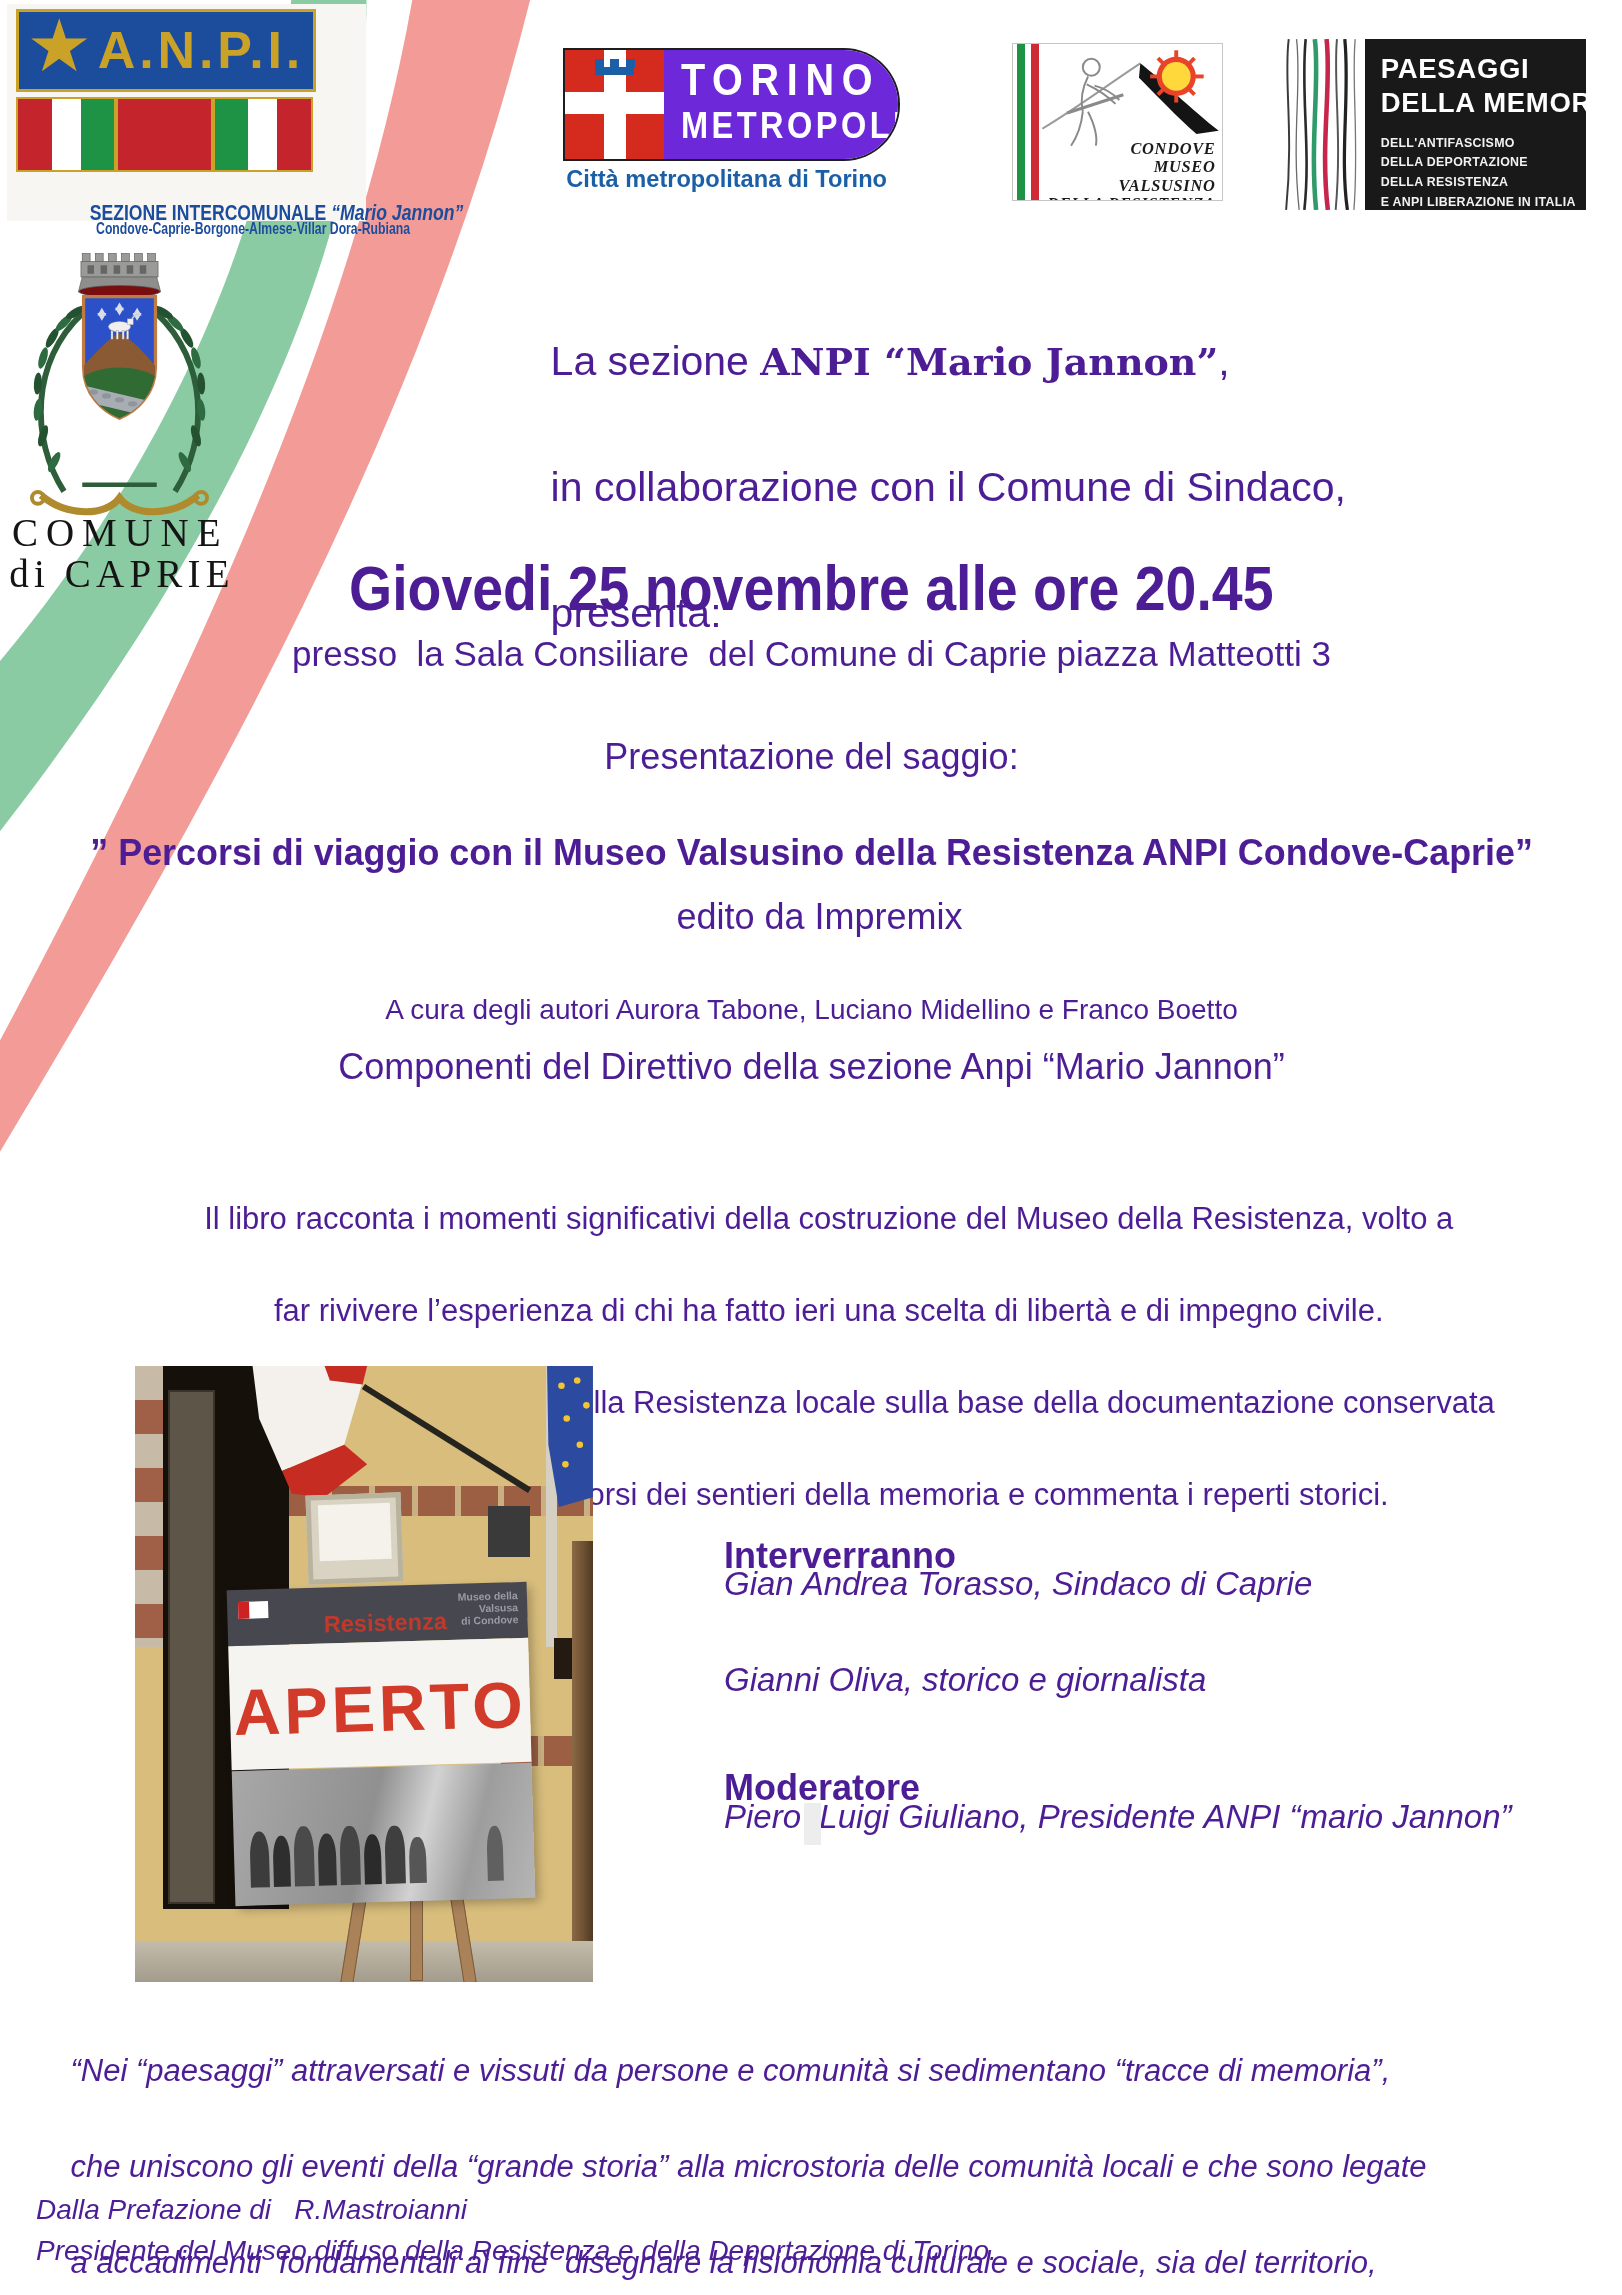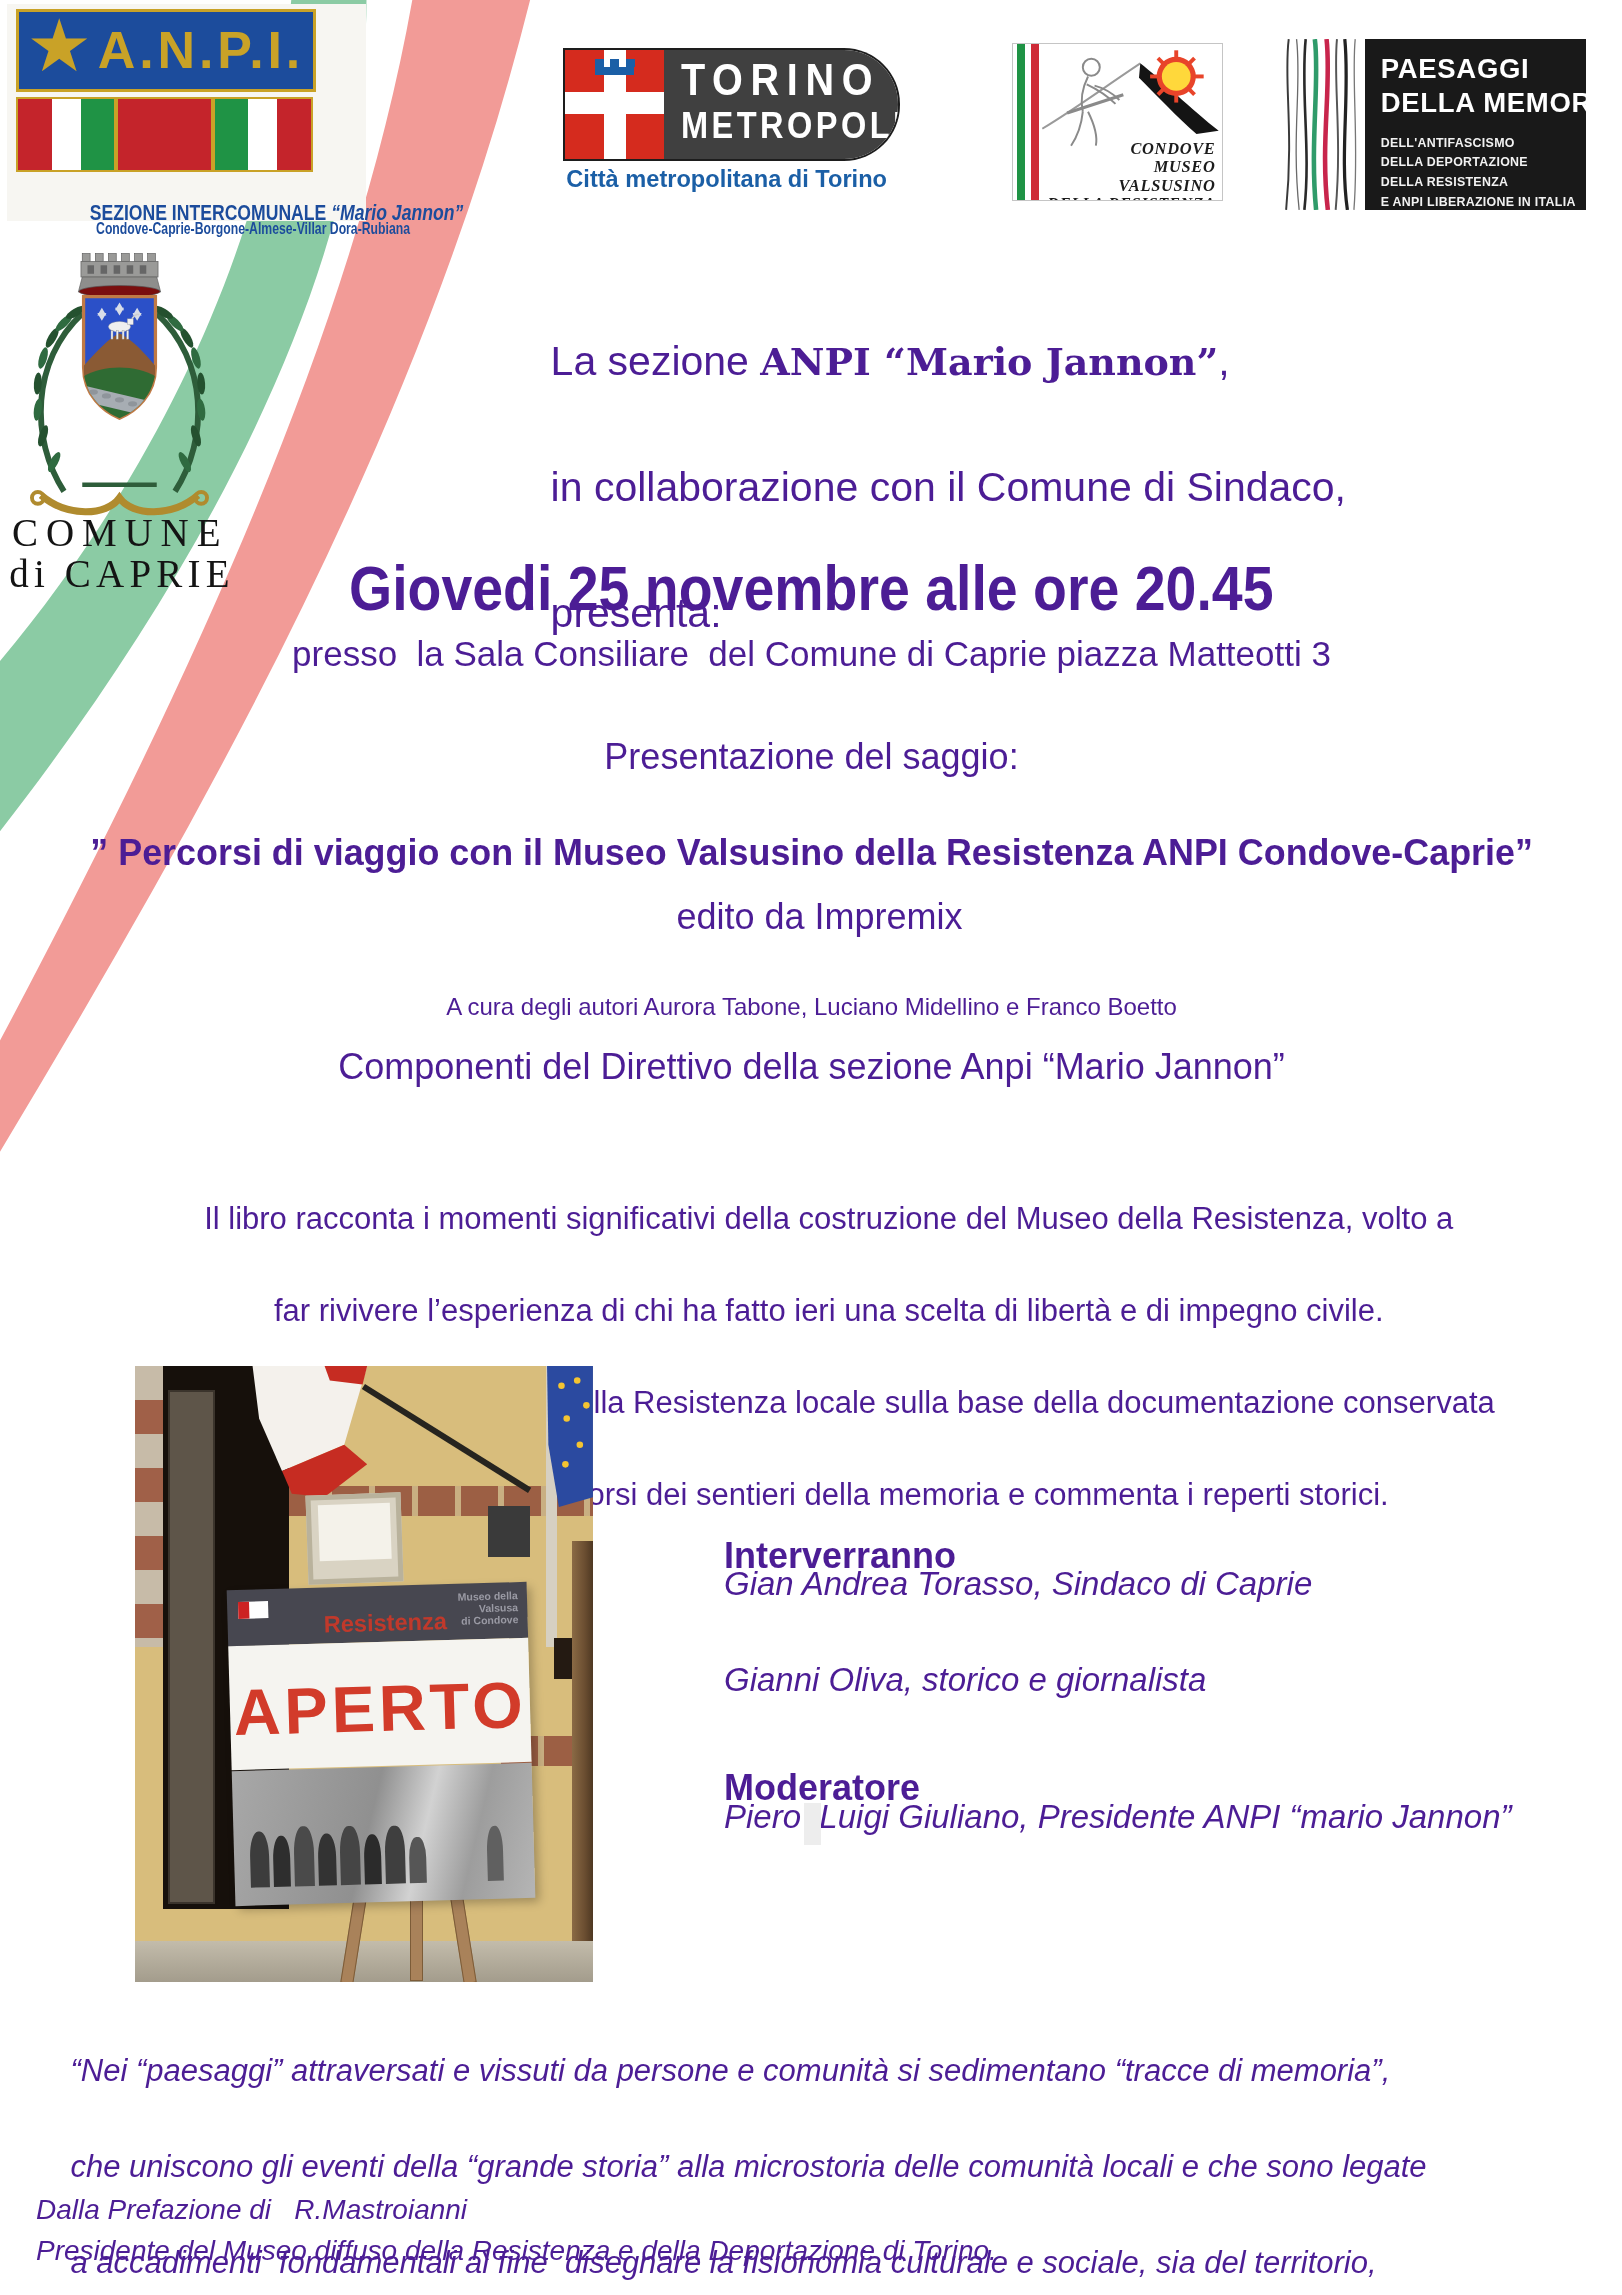--- a/index.html
+++ b/index.html
@@ -28,21 +28,21 @@
 
   
   .torino{left:565px;top:50px;width:347px;height:151px;}
   .t-pill{position:absolute;left:0;top:0;width:333px;height:109px;display:flex;
           border-radius:0 54px 54px 0;overflow:hidden;box-shadow:0 0 0 2px #1d1d1d;}
   .t-red{width:99px;height:100%;background:#D52B1E;position:relative;flex:none;}
   .t-cross-v{position:absolute;left:39px;top:0;width:22px;height:100%;background:#fff;}
   .t-cross-h{position:absolute;left:0;top:42px;width:100%;height:22px;background:#fff;}
   .t-crown{position:absolute;left:30px;top:17px;width:39px;height:7.9px;background:#1B5FA6;}
   .t-tooth{position:absolute;top:-7.9px;width:8.5px;height:7.9px;background:#1B5FA6;}
-  .t-blue{flex:1;background:#404040;position:relative;}
+  .t-blue{flex:1;background:#6d28d9;position:relative;}
   .t-l1{position:absolute;left:17px;top:5.2px;font-size:44px;font-weight:bold;color:#fff;letter-spacing:8.5px;white-space:pre;}
   .t-l2{position:absolute;left:17px;top:55px;font-size:37px;font-weight:bold;color:#fff;letter-spacing:3.9px;white-space:pre;}
   .t-cap{position:absolute;left:1.3px;top:116px;font-size:23.6px;font-weight:bold;color:#1B5FA6;white-space:pre;}
 
   
   .museo{left:1012px;top:43px;width:209px;height:156px;background:#fff;border:0.7px solid #c5c5c5;overflow:hidden;}
   .m-s{position:absolute;top:0;bottom:0;}
   .m-text{position:absolute;right:6.5px;top:96px;text-align:right;font-family:"Liberation Serif",serif;
           font-style:italic;font-weight:bold;color:#1c1c1c;font-size:16.4px;line-height:18.3px;letter-spacing:0.7px;white-space:pre;}
 
@@ -60,21 +60,21 @@
   .cc2{top:551px;font-size:39px;letter-spacing:5.2px;}
 
   
   .intro{left:505px;top:267px;font-size:41px;line-height:63px;}
   .intro .slab{font-family:"DejaVu Serif",serif;font-weight:bold;font-size:38px;}
   .date{top:551px;font-size:63px;font-weight:bold;}
   .venue{top:633px;font-size:35px;}
   .label{top:736px;font-size:36px;}
   .title{top:831px;font-size:37px;font-weight:bold;}
   .publisher{top:896px;font-size:36px;margin-left:16px;}
-  .authors{top:993px;font-size:24px;}
+  .authors{top:993px;font-size:28px;}
   .authors2{top:1046px;font-size:36px;}
   .desc{top:1150px;font-size:31px;line-height:46px;}
   .spk{left:724px;}
   .spk-h{font-size:36px;font-weight:bold;margin-top:16px;}
   .spk-i{font-size:33px;font-style:italic;}
   .quote{left:36px;font-size:31px;font-style:italic;line-height:48px;}
   .src{left:36px;font-size:28px;font-style:italic;}
 
   
   .photo{left:135px;top:1366px;width:458px;height:616px;background:#D8BD7C;overflow:hidden;}

